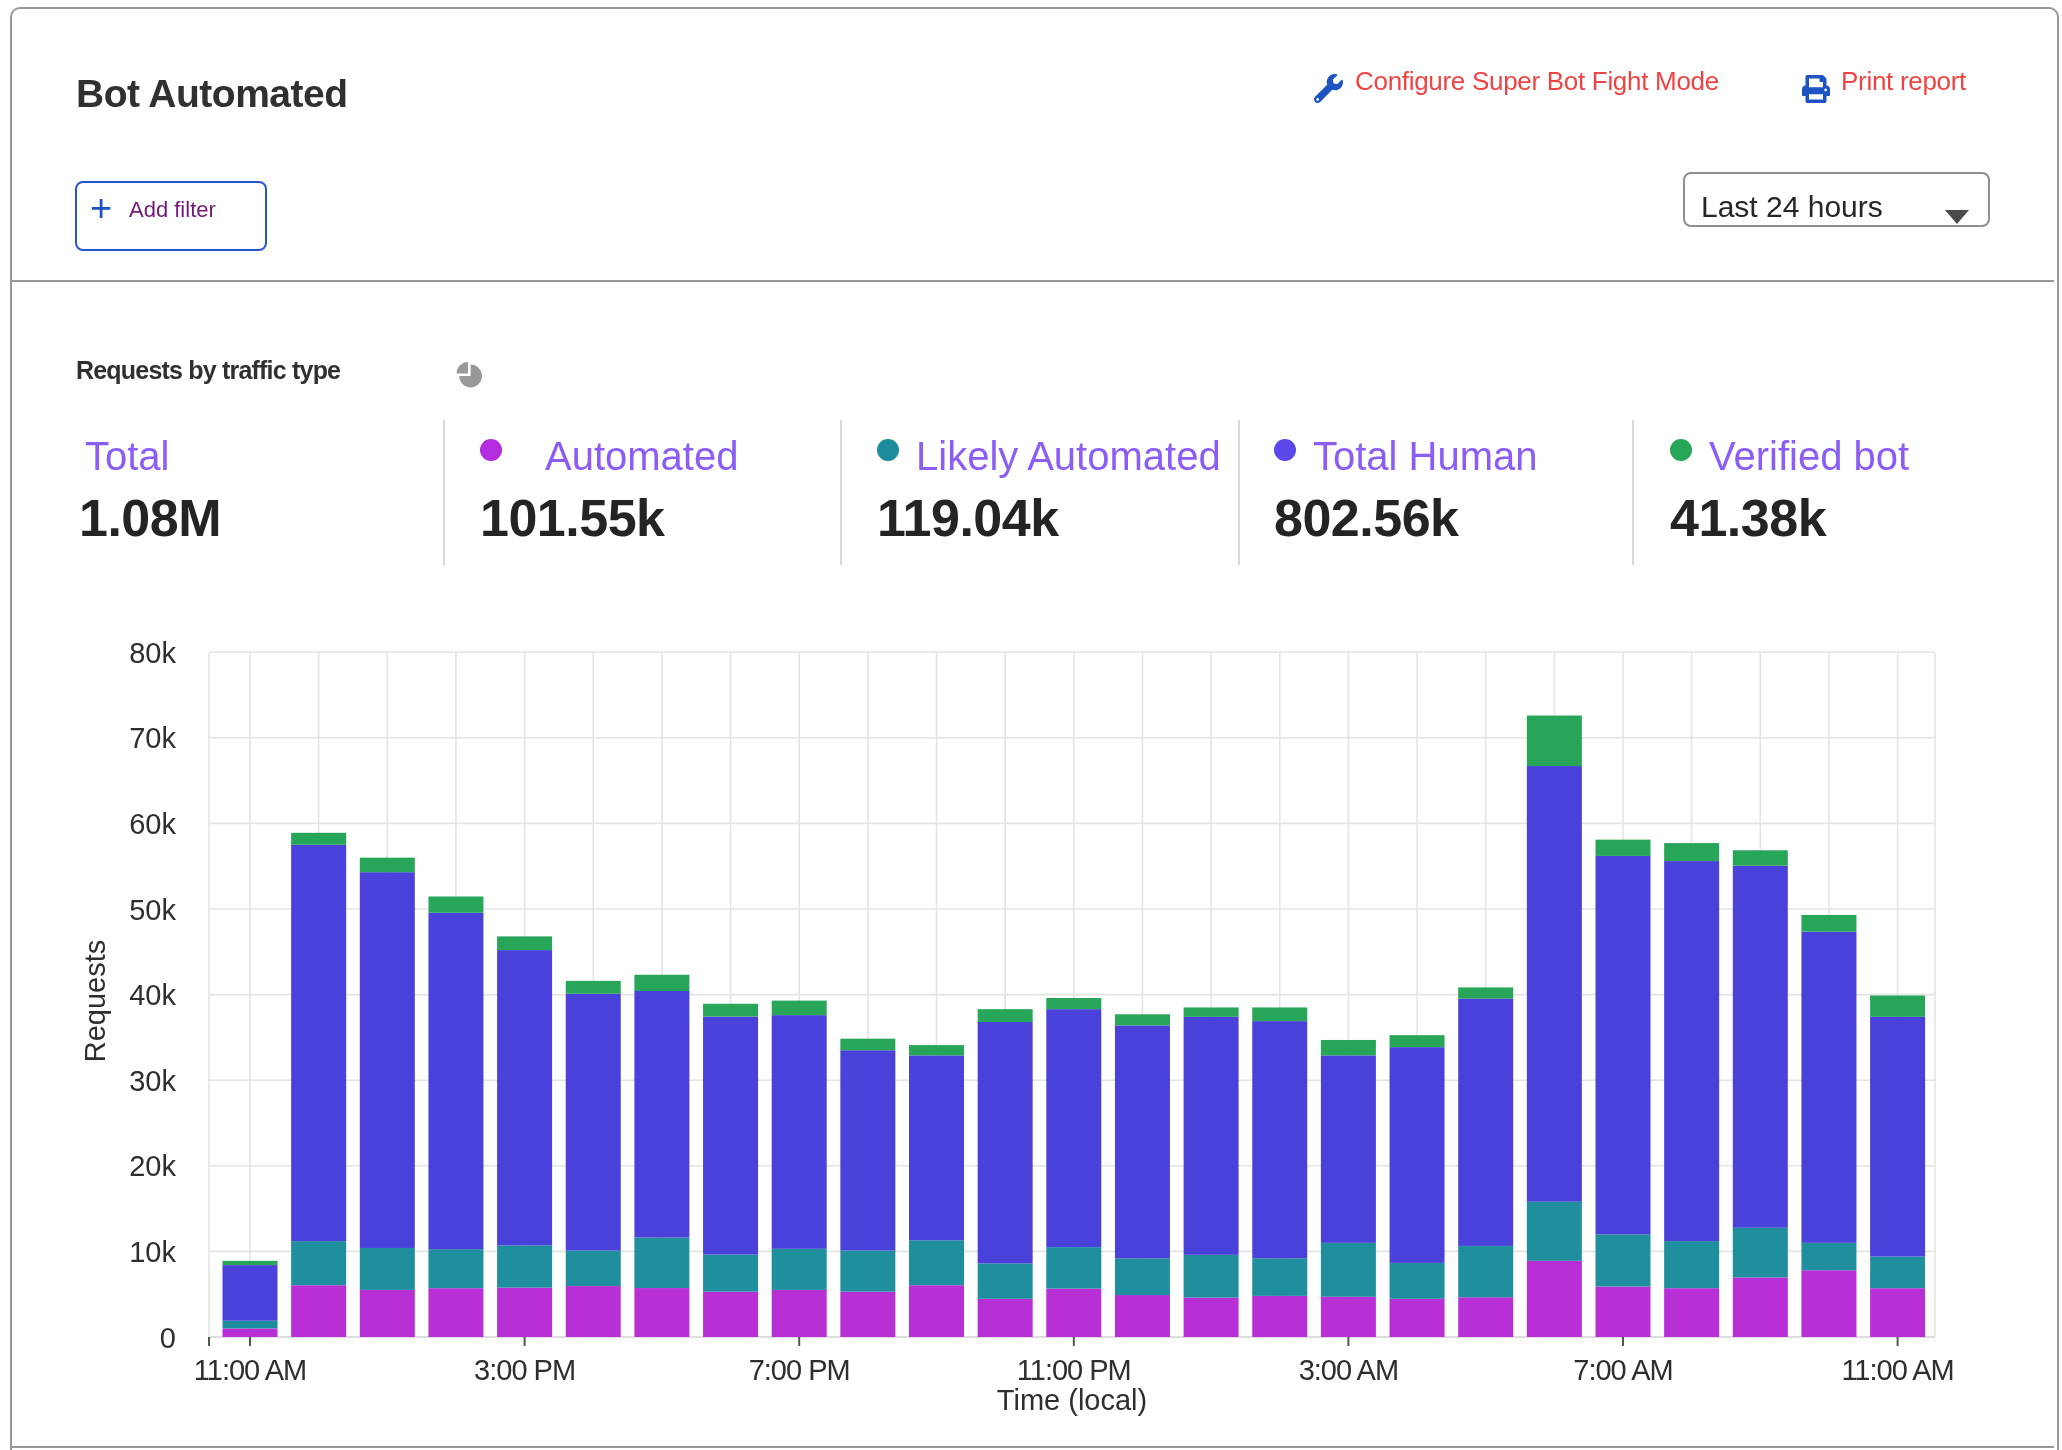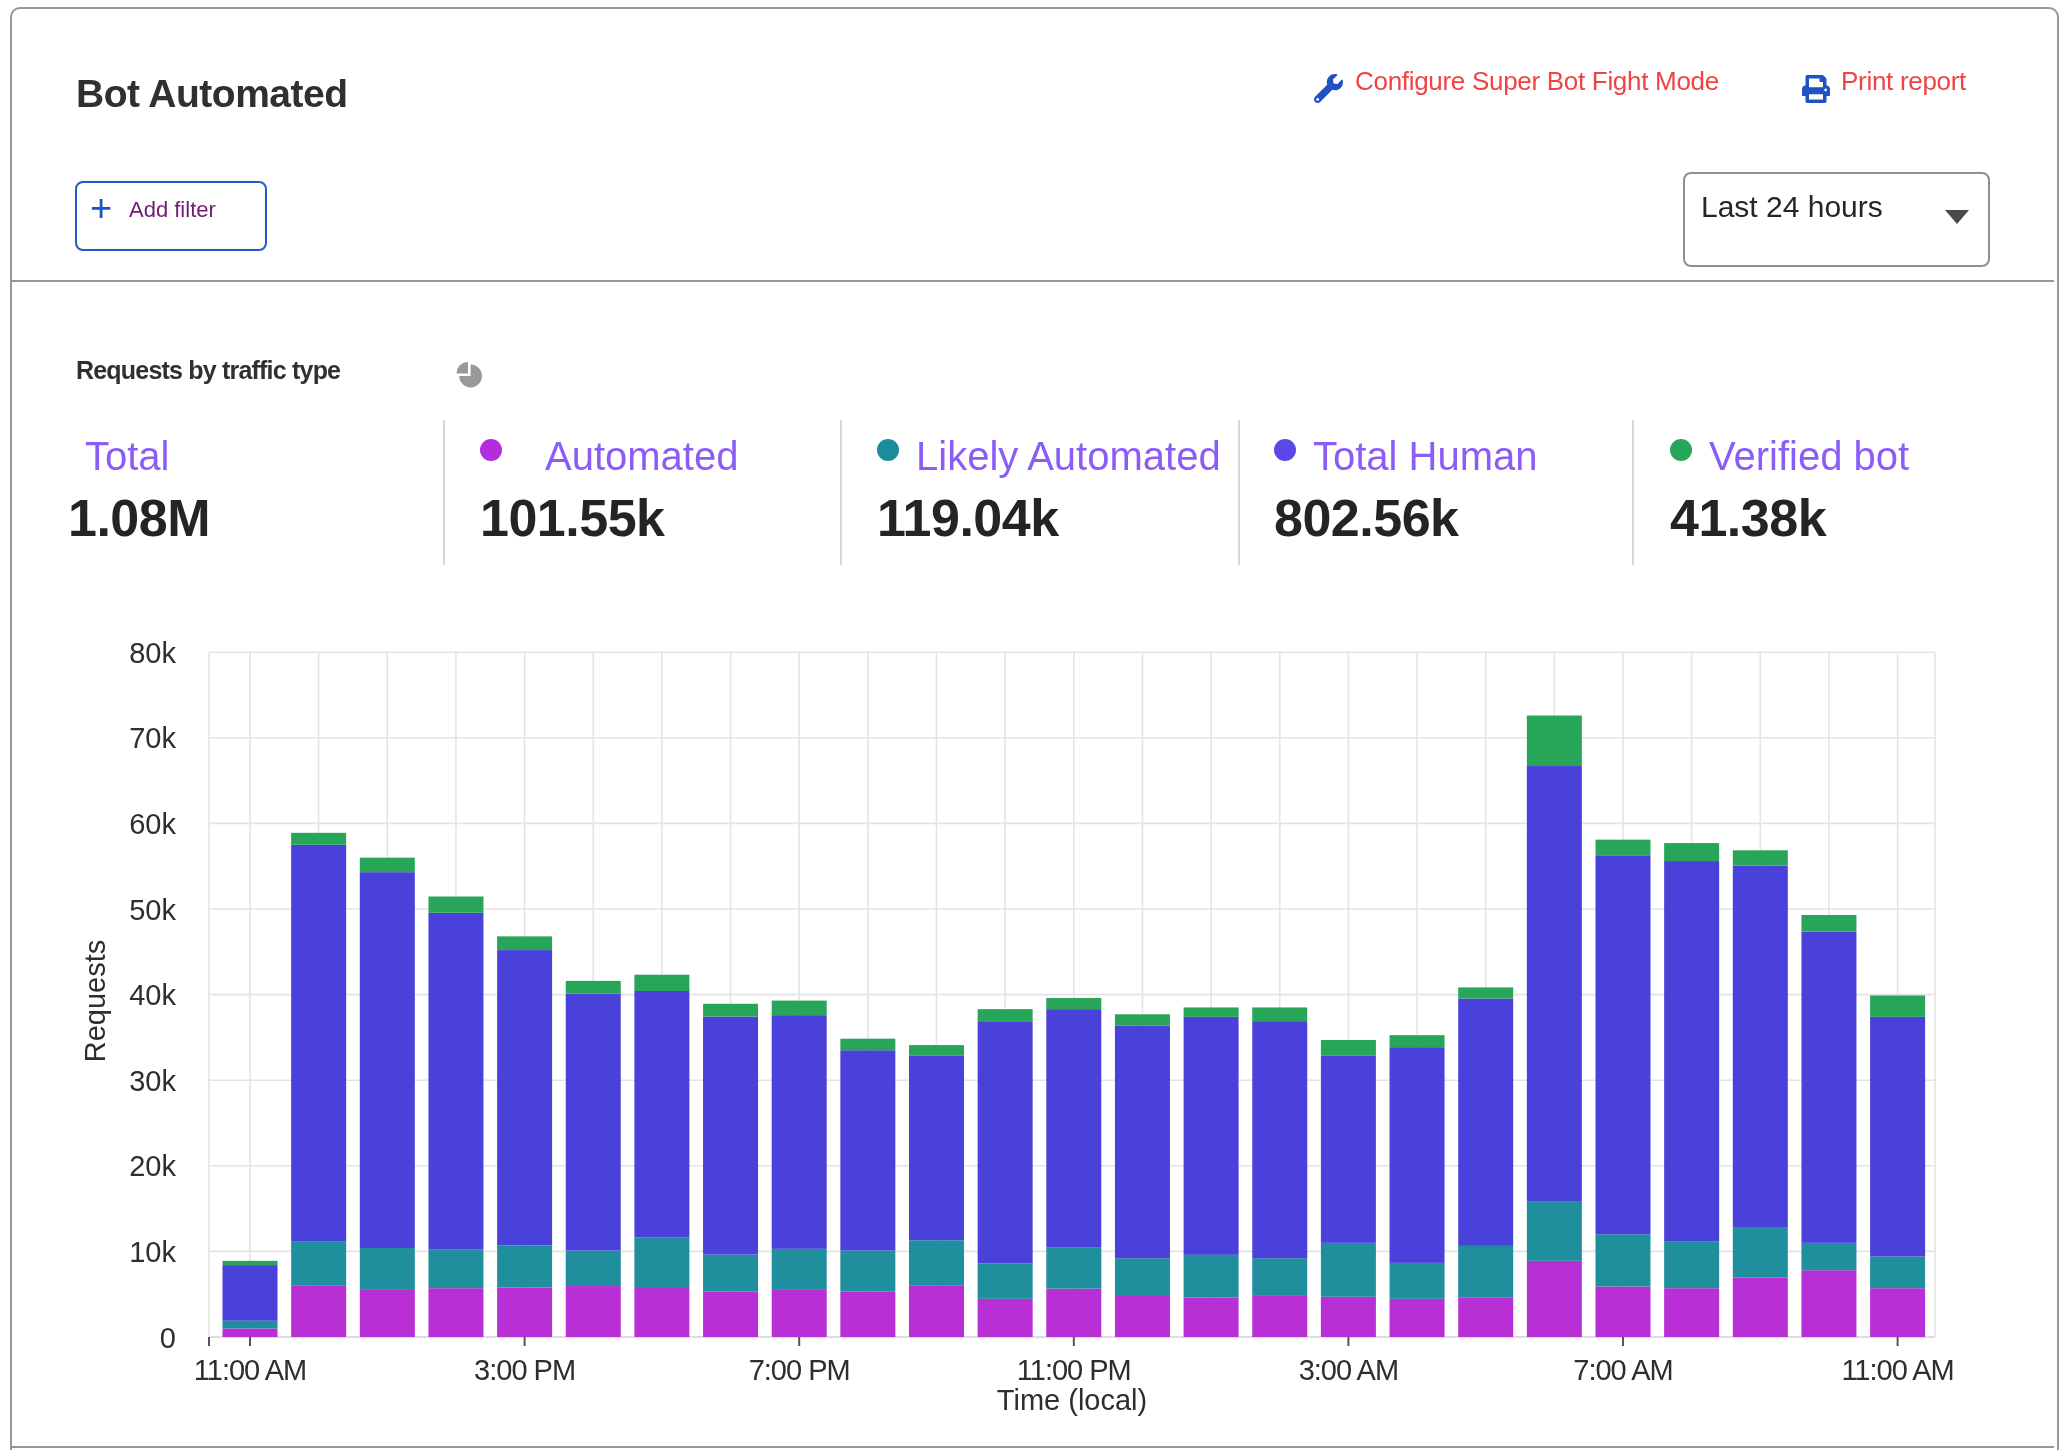--- a/index.html
+++ b/index.html
@@ -6,21 +6,21 @@
   font-family:"Liberation Sans",sans-serif;-webkit-font-smoothing:antialiased;color:#2e2e2e}
 #card{position:absolute;left:10px;top:7px;width:2045px;height:1500px;
   border:2px solid #979797;border-radius:10px}
 #hdiv1{position:absolute;left:11px;top:280px;width:2043px;height:2px;background:#979797}
 #hdiv2{position:absolute;left:11px;top:1446px;width:2043px;height:2px;background:#979797}
 #title{position:absolute;left:76px;top:72px;font-size:39px;font-weight:700;color:#303030;letter-spacing:-0.5px}
 .link{position:absolute;top:66px;font-size:26px;color:#ef4444;letter-spacing:-0.3px}
 #btn{position:absolute;box-sizing:border-box;left:75px;top:181px;width:192px;height:70px;border:2px solid #2358c8;border-radius:8px}
 #btn .plus{position:absolute;left:13px;top:4px;font-size:38px;color:#1d53c2;font-weight:400}
 #btn .bt{position:absolute;left:52px;top:14px;font-size:22px;color:#701a75}
-#sel{position:absolute;box-sizing:border-box;left:1683px;top:172px;width:307px;height:95px;border:2px solid #8f8f8f;border-radius:8px}
+#sel{position:absolute;box-sizing:border-box;left:1683px;top:172px;width:307px;height:55px;border:2px solid #8f8f8f;border-radius:8px}
 #sel .st{position:absolute;left:16px;top:16px;font-size:30px;color:#262626}
 #sel .caret{position:absolute;right:19px;top:36px;width:0;height:0;
   border-left:12px solid transparent;border-right:12px solid transparent;border-top:14px solid #4a4a4a}
 #h2{position:absolute;left:76px;top:356px;font-size:25px;font-weight:700;color:#303030;letter-spacing:-0.8px}
 .dot{position:absolute;top:439px;width:22px;height:22px;border-radius:50%}
 .slab{position:absolute;top:434px;font-size:40px;color:#8b5cf6}
 .sval{position:absolute;top:488px;font-size:52px;font-weight:700;color:#242424;letter-spacing:-0.5px}
 .sdiv{position:absolute;top:420px;width:2px;height:145px;background:#d8d8d8}
 </style></head>
 <body>
@@ -43,21 +43,21 @@
 <div id="sel">
     <span class="st">Last 24 hours</span>
     <span class="caret"></span>
   </div>
 <div id="h2">Requests by traffic type</div>
 <svg width="32" height="32" viewBox="0 0 32 32" style="position:absolute;left:453px;top:360px">
     <path fill="#999999" d="M17.6 16 L17.6 4.6 A 11.4 11.4 0 1 1 6.2 16 Z"></path>
     <path fill="#999999" d="M15 13.4 L3.6 13.4 A 11.4 11.4 0 0 1 15 2 Z"></path>
   </svg>
 <div class="slab" style="left:85px">Total</div>
-<div class="sval" style="left:68px">1.08M</div>
+<div class="sval" style="left:79px">1.08M</div>
 <div class="dot" style="left:480px;background:#b32ce0"></div>
 <div class="slab" style="left:545px">Automated</div>
 <div class="sval" style="left:480px">101.55k</div>
 <div class="dot" style="left:877px;background:#1d8c9d"></div>
 <div class="slab" style="left:916px">Likely Automated</div>
 <div class="sval" style="left:877px">119.04k</div>
 <div class="dot" style="left:1274px;background:#5a49e8"></div>
 <div class="slab" style="left:1313px">Total Human</div>
 <div class="sval" style="left:1274px">802.56k</div>
 <div class="dot" style="left:1670px;background:#27a65a"></div>

